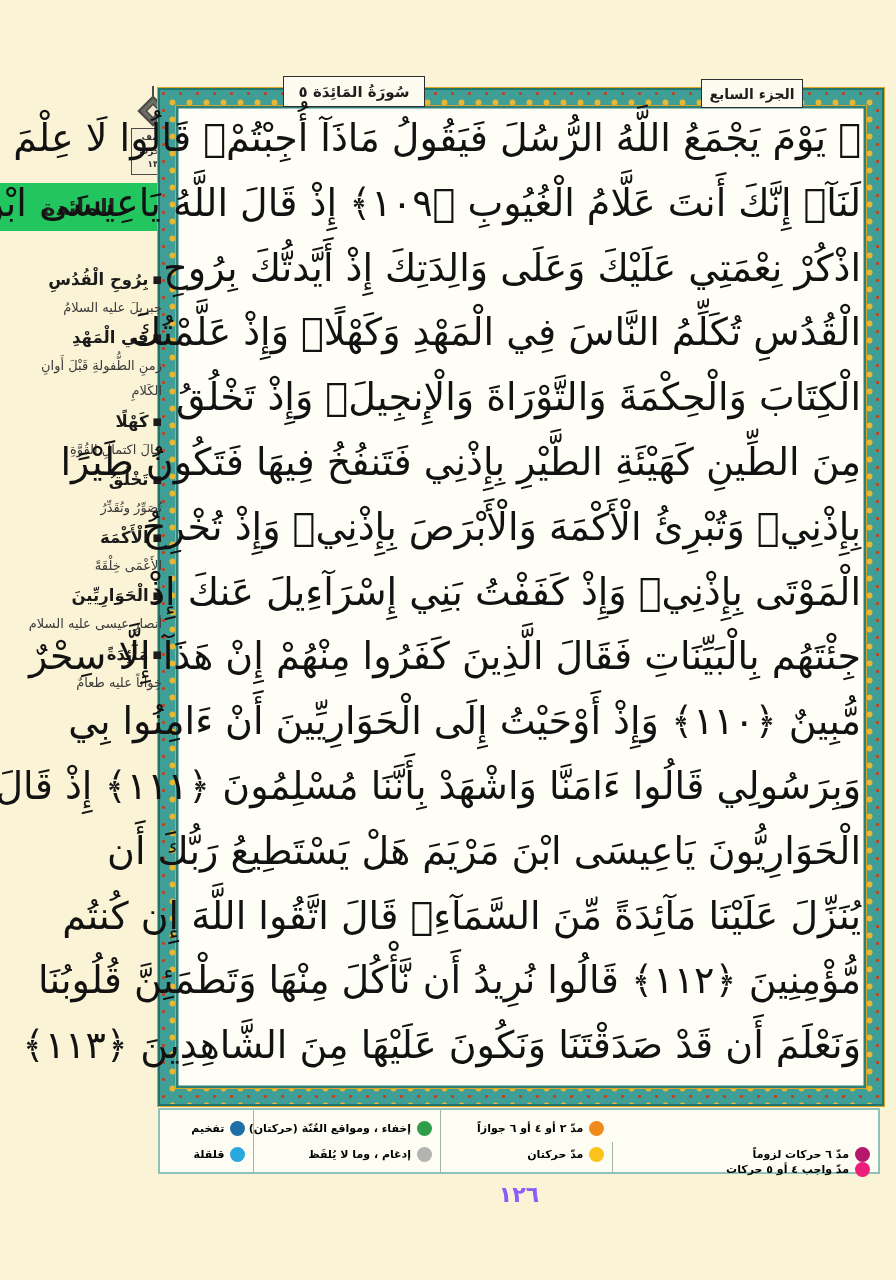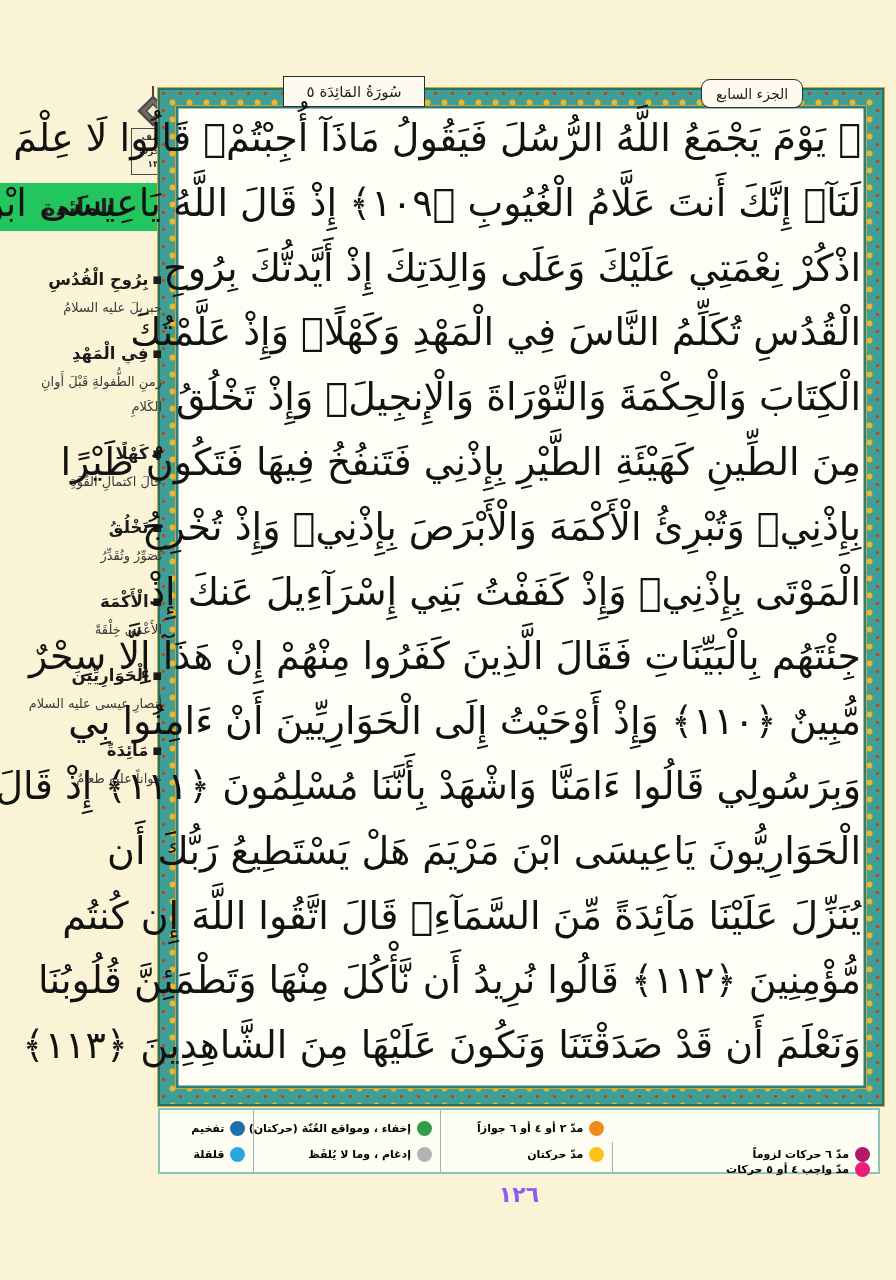--- a/index.html
+++ b/index.html
@@ -29,21 +29,21 @@
   .hizb .gem .d1{width:18px;height:18px;}
   .hizb .gem .d2{width:8px;height:8px;background:#efe9d2;}
   .hizb .label-box{
     width:40px;border:1.5px solid #4a4a4a;background:#f7f1da;
     font-size:9px;line-height:1.5;text-align:center;font-weight:bold;color:#333;
     padding:2px 1px;
   }
   
   .margin-notes{
     position:absolute;left:14px;top:266px;width:148px;direction:rtl;
-    display:flex;flex-direction:column;gap:20px;text-align:right;
+    display:flex;flex-direction:column;gap:4px;text-align:right;
   }
   .note .term{
     font-size:16.5px;font-weight:bold;color:#1b1b1b;line-height:1.75;
   }
   .note .term .bullet{font-size:10px;vertical-align:2px;margin-left:4px;}
   .note .def{
     font-size:13px;color:#3a3a3a;line-height:1.95;padding-left:10px;
   }
   
   .frame{
@@ -59,24 +59,24 @@
   }
   .frame-inner{
     position:absolute;inset:15px;background:#fffef6;
     border:1.5px solid #d9a427;
     box-shadow:0 0 0 2.5px #2c8078 inset;
   }
   
   .hdr-box{
     position:absolute;background:#fdfbef;border:1.6px solid #2f2f2f;
     display:flex;align-items:center;justify-content:center;direction:rtl;
-    font-weight:normal;color:#1e1e1e;
+    font-weight:bold;color:#1e1e1e;
   }
   .surah-box{left:283px;top:76px;width:140px;height:29px;font-size:15px;}
-  .juz-box{left:701px;top:79px;width:100px;height:27px;font-size:14px;border-radius:9px;}
+  .juz-box{left:701px;top:79px;width:100px;height:27px;font-size:14px;}
   
   .qtext{
     position:absolute;left:177px;top:106px;width:684px;height:978px;
     direction:rtl;padding:0;
   }
   .qline{
     height:64.8px;line-height:64.8px;font-size:38px;
     text-align:justify;text-align-last:justify;text-justify:inter-word;
     white-space:nowrap;color:#121212;
   }

